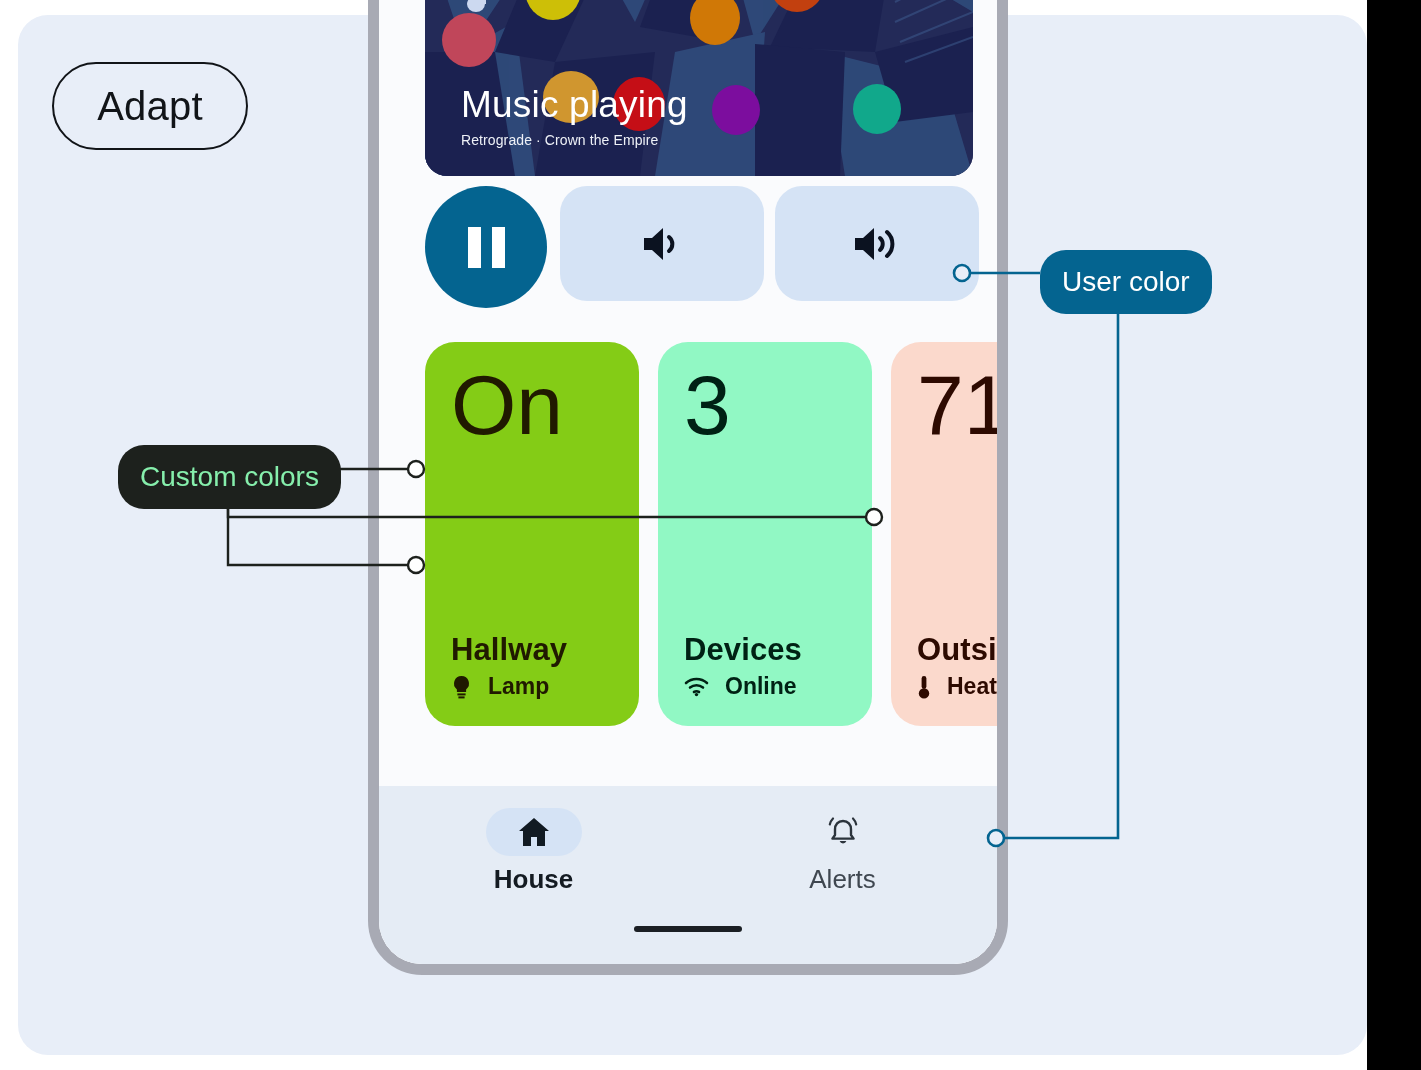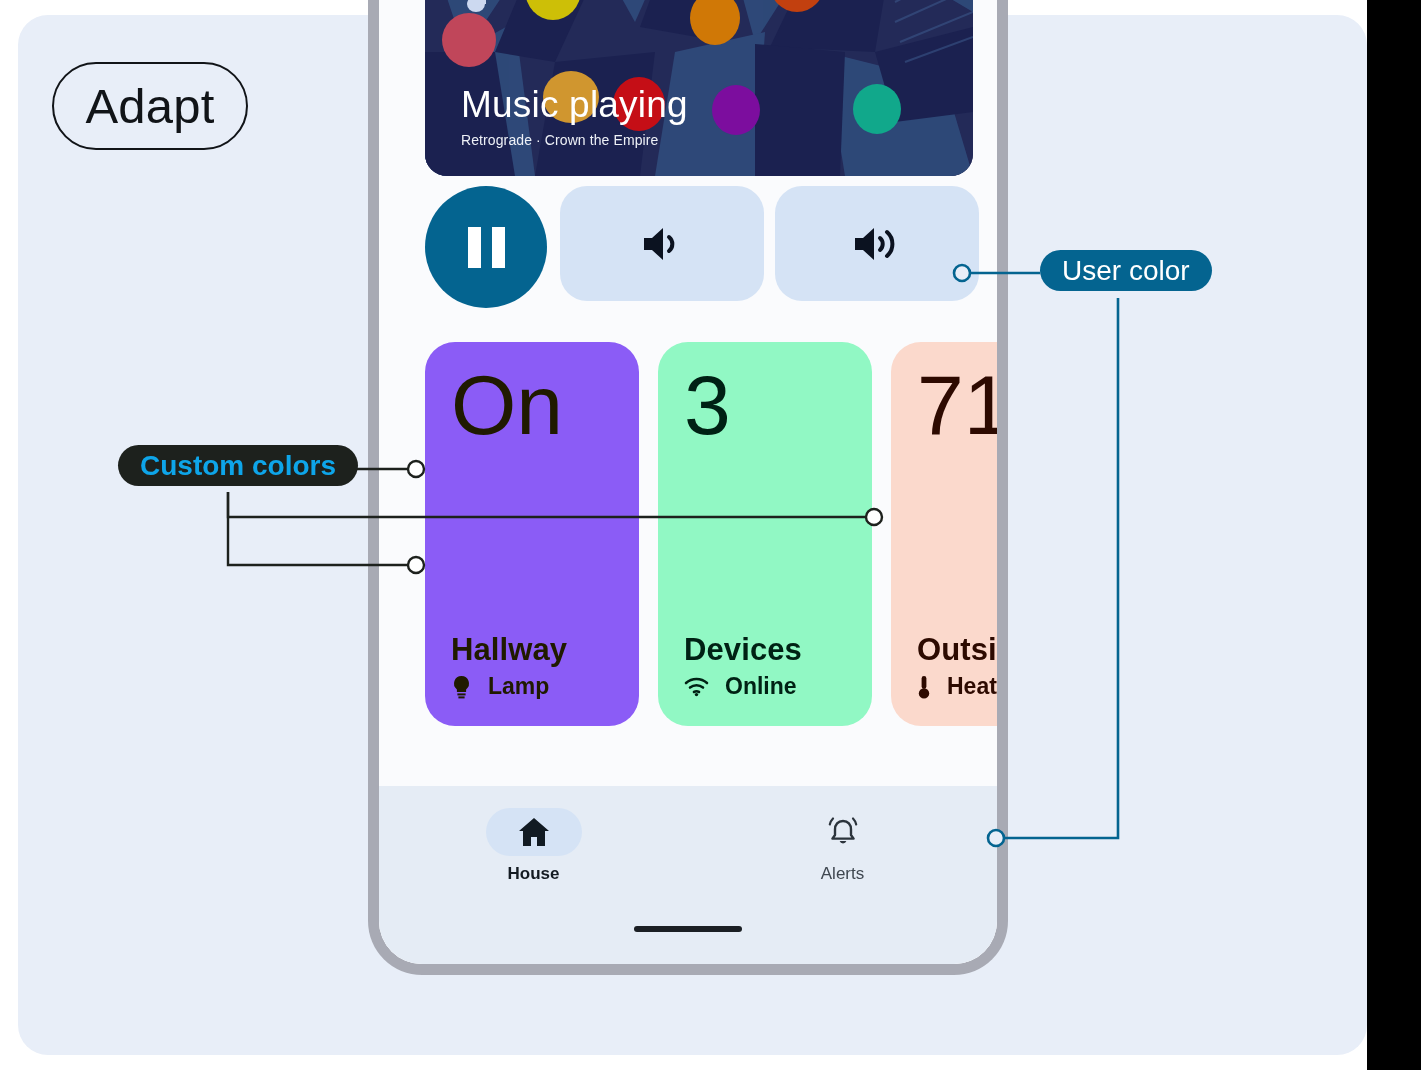--- a/index.html
+++ b/index.html
@@ -27,21 +27,21 @@
 
   
   .adapt-chip {
     position: absolute; left: 52px; top: 62px;
     width: 196px; height: 88px;
     border: 2.5px solid #111418;
     border-radius: 44px;
     display: flex; align-items: center; justify-content: center;
     background: transparent;
   }
-  .adapt-chip span { font-size: 49px; color: #111418; letter-spacing: .2px; }
+  .adapt-chip span { font-size: 40px; color: #111418; letter-spacing: .2px; }
 
   
   .phone {
     position: absolute; left: 368px; top: -28px;
     width: 640px; height: 1003px;
     border: 11px solid #a8aab4;
     border-top: none;
     border-radius: 0 0 54px 54px;
     background: #fafbfd;
     overflow: hidden;
@@ -94,21 +94,21 @@
   .btn-vol-up { left: 350px; }
 
   
   .tiles { position: absolute; left: 46px; top: 370px; height: 384px; }
   .tile {
     position: absolute; top: 0; width: 214px; height: 384px;
     border-radius: 30px; padding: 22px 26px 26px;
     display: flex; flex-direction: column; justify-content: space-between;
     overflow: hidden;
   }
-  .tile-a { left: 0;   background: #8b5cf6; }
+  .tile-a { left: 0;   background: #84cc16; }
   .tile-b { left: 233px; background: #91f8c4; }
   .tile-c { left: 466px; background: #fbd9cc; }
   .tile-value { font-size: 84px; line-height: .98; font-weight: 400; white-space: nowrap; }
   .tile-foot { }
   .tile-name { font-size: 31px; font-weight: 700; letter-spacing: .1px; white-space: nowrap; }
   .tile-status {
     display: flex; align-items: center; gap: 16px;
     font-size: 23px; font-weight: 700; margin-top: 5px; white-space: nowrap;
   }
   .tile-a .tile-value, .tile-a .tile-name, .tile-a .tile-status { color: #201a00; }
@@ -123,36 +123,36 @@
   }
   .nav-item {
     flex: 1; display: flex; flex-direction: column; align-items: center;
     cursor: pointer;
   }
   .nav-pill {
     width: 96px; height: 48px; border-radius: 24px;
     display: flex; align-items: center; justify-content: center;
   }
   .nav-pill.active { background: #d5e3f5; }
-  .nav-label { font-size: 17px; color: #3f4750; margin-top: 8px; }
+  .nav-label { font-size: 26px; color: #3f4750; margin-top: 8px; }
   .nav-item.active .nav-label { color: #141b22; font-weight: 700; }
   .home-indicator {
     position: absolute; left: 50%; transform: translateX(-50%); bottom: 32px;
     width: 108px; height: 6px; border-radius: 3px; background: #1b1f24;
   }
 
   
   .anno-layer { position: absolute; inset: 0; pointer-events: none; }
   .anno-svg { position: absolute; inset: 0; width: 1421px; height: 1070px; }
   .pill {
     position: absolute; display: flex; align-items: center; justify-content: center;
     border-radius: 26px; font-size: 28px; white-space: nowrap;
-    padding: 0 22px; height: 41px; pointer-events: auto;
-  }
-  .pill-dark { background: #1d211d; color: #0ea5e9; font-weight: bold; }
+    padding: 0 22px; height: 64px; pointer-events: auto;
+  }
+  .pill-dark { background: #1d211d; color: #86efac; }
   .pill-user { background: #046490; color: #ffffff; }
 </style>
 </head>
 <body>
 
 <div id="root">
 
   <div class="canvas-panel"></div>
   <div class="black-band"></div>
 

